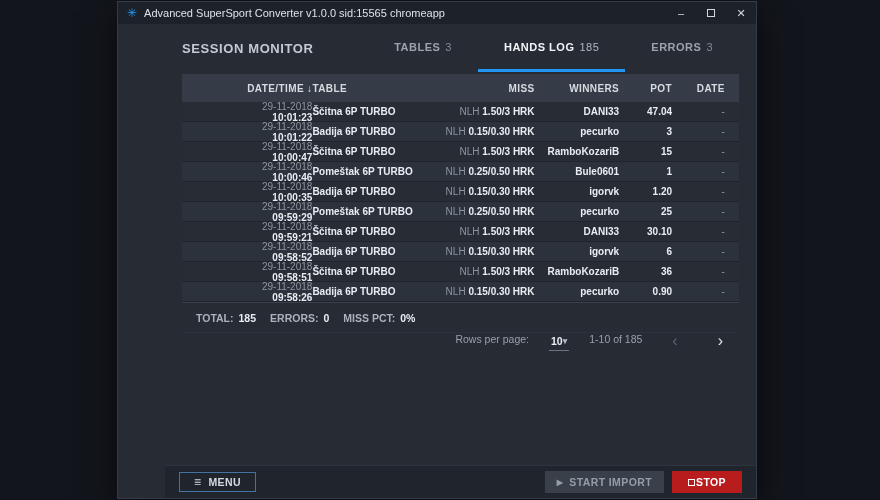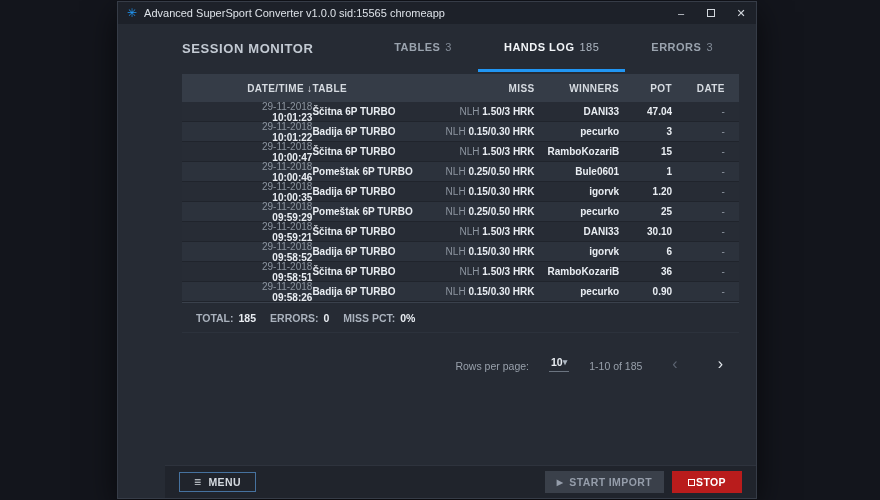--- a/index.html
+++ b/index.html
@@ -45,21 +45,21 @@
   .col-rake{width:10%;text-align:right;}
   .b{font-weight:bold;color:#e9edf2;}
   .dim{color:#8d95a0;font-weight:normal;}
   .sort-arrow{font-weight:bold;color:#e9edf2;margin-left:3px;}
 
   
   .summary{display:flex;align-items:center;height:30px;padding:0 14px;border-top:1px solid #3a414c;
     font-size:10.5px;gap:5px;background:transparent;}
   .summary .lbl{color:#aab2bd;font-weight:bold;}
   .summary .val{color:#e9edf2;font-weight:bold;margin-right:9px;}
-  .pagination{display:flex;align-items:flex-end;justify-content:flex-end;height:40px;padding:0 6px;
+  .pagination{display:flex;align-items:flex-start;justify-content:flex-end;height:40px;padding:0 6px;
     font-size:10.5px;color:#98a0ab;gap:20px;border-top:1px solid #2c323c;}
   .rpp-select{display:flex;align-items:center;color:#e9edf2;font-weight:bold;
     border-bottom:1px solid #6b7480;padding:2px 2px 3px 2px;cursor:pointer;}
   .rpp-select .caret{color:#aeb7c2;font-size:9px;}
   .pg-chevron{font-size:16px;line-height:1;padding:0 10px;cursor:pointer;}
   .pg-prev{color:#5b6370;}
   .pg-next{color:#e2e7ec;}
 
   
   .bottom-bar{position:absolute;left:0;right:0;bottom:0;height:33px;background:#20242c;

